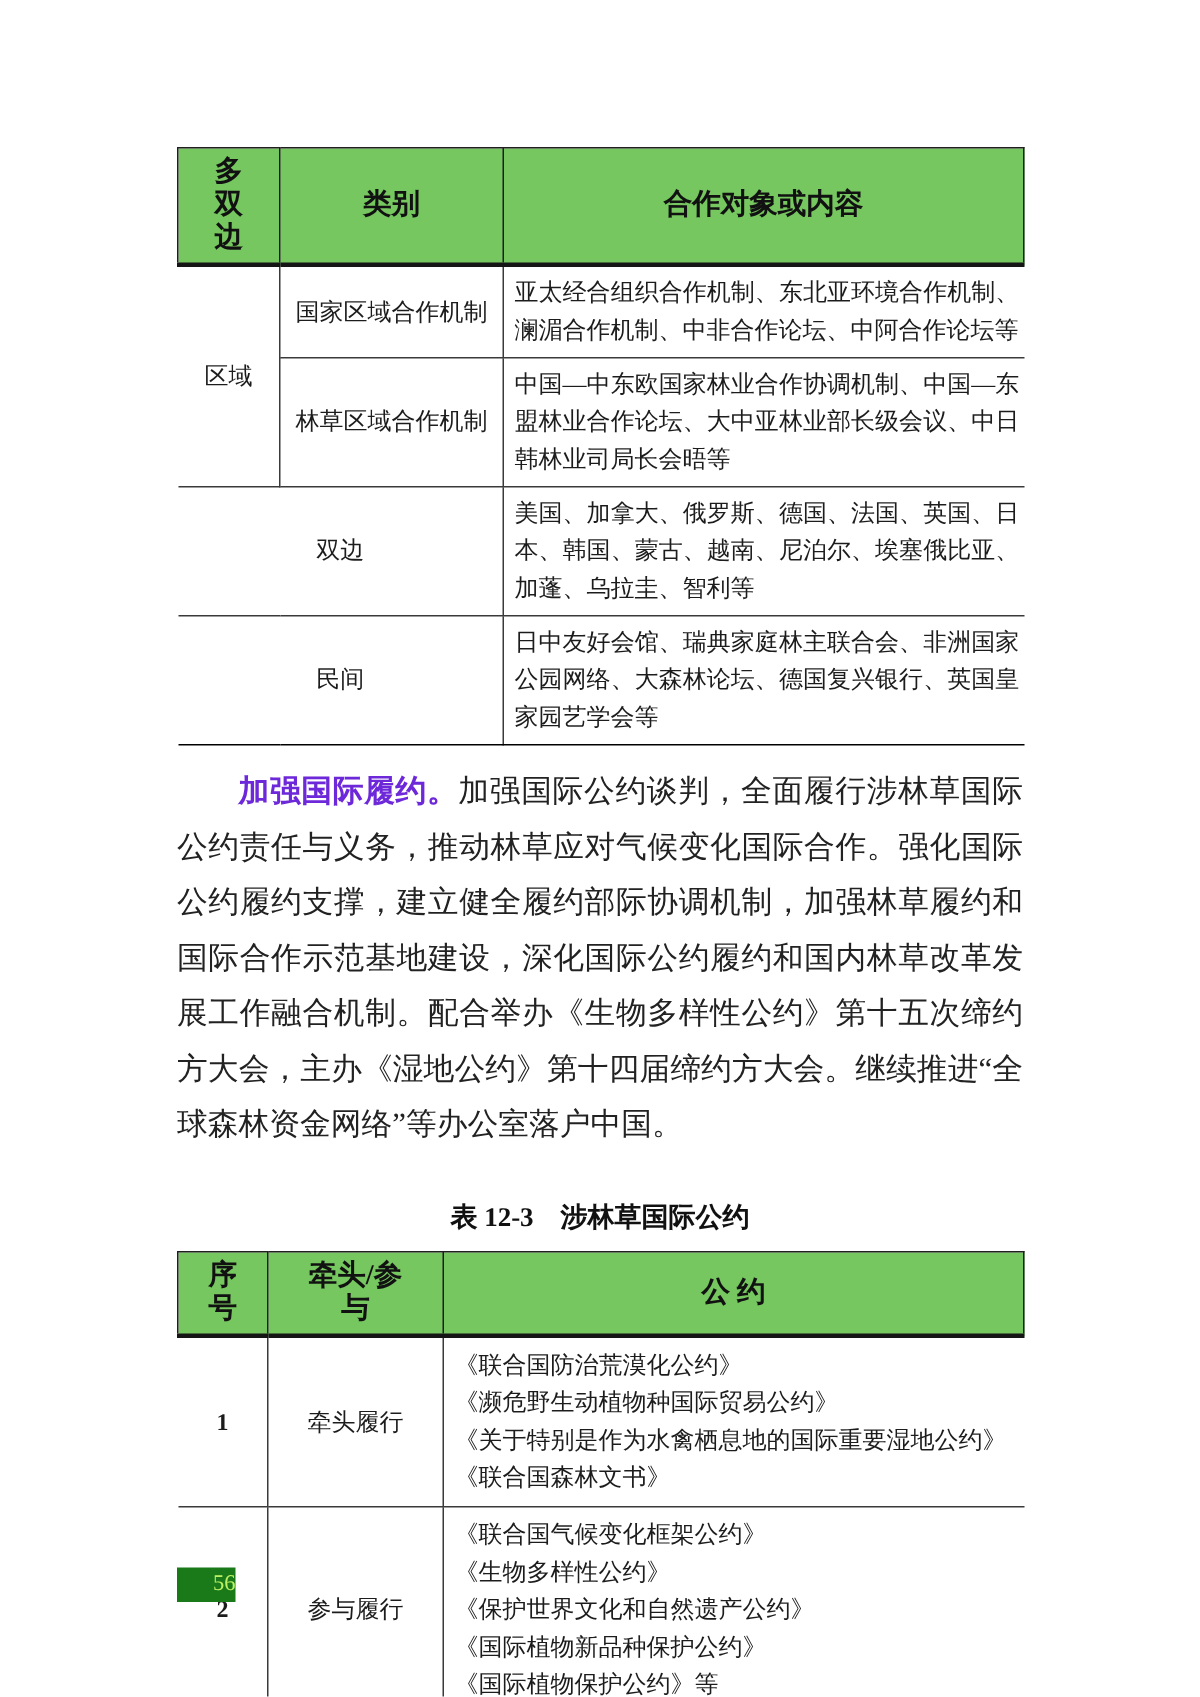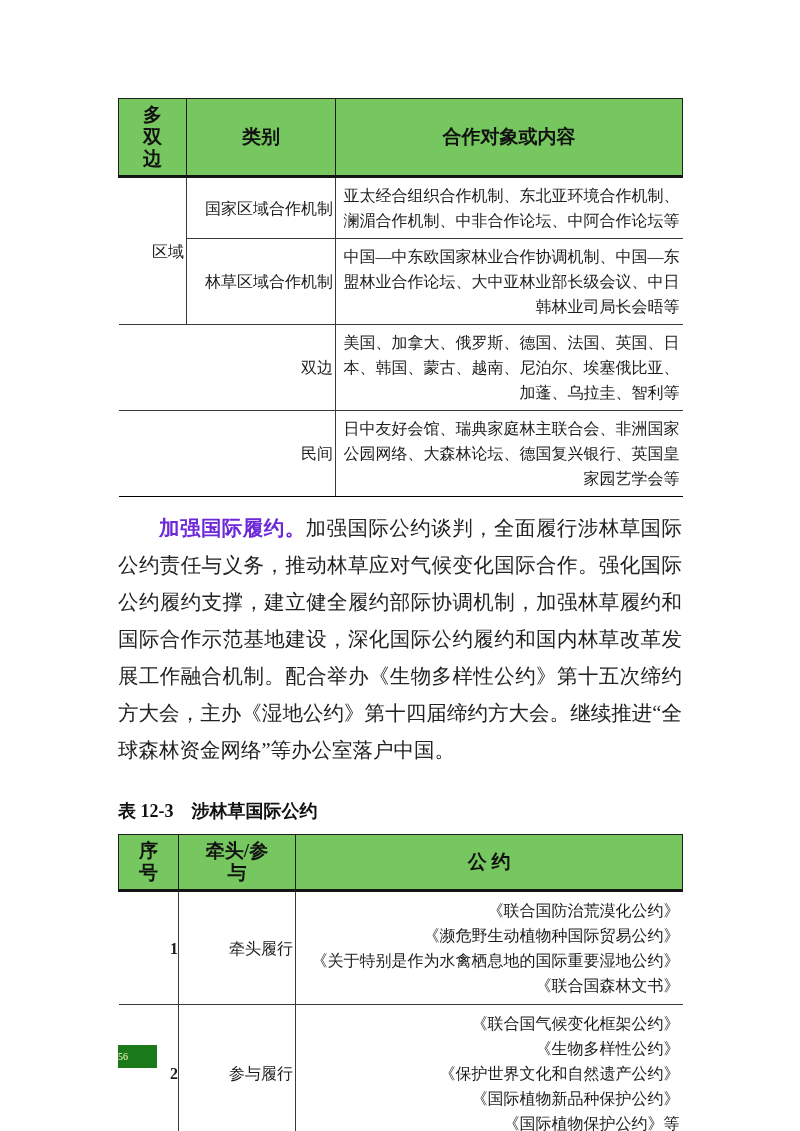--- a/index.html
+++ b/index.html
@@ -38,21 +38,20 @@
     padding: 5px 18px;
     text-align: center;
     line-height: 22px;
   }
   table.doc-table tbody td {
     border-bottom: 1px solid #3a3a3a;
     border-right: 1px solid #3a3a3a;
     font-size: 16px;
     line-height: 25px;
     vertical-align: middle;
-    text-align: right;
   }
   table.doc-table tbody td:last-child { border-right: none; }
   table.doc-table tbody tr:last-child td { border-bottom: 1px solid #000000; }
   td.cell-center { text-align: center; padding: 4px 2px; }
   td.cell-text   { text-align: left; padding: 5px 3px 5px 7px; text-align: justify; }
   td.cell-multiline { white-space: pre-line; text-align: left; padding: 6px 3px 6px 7px; line-height: 26px; }
   td.cell-num { font-weight: bold; text-align: center; }
 
   
   #table-cooperation col.c1 { width: 68px; }
@@ -70,36 +69,36 @@
     text-align: justify;
     text-indent: 2em;
     color: #222;
   }
   .body-paragraph .lead { font-weight: bold; color: #6d28d9; }
 
   
   .table-caption {
     margin-top: 30px;
     margin-bottom: 11px;
-    text-align: left;
+    text-align: center;
     font-size: 18px;
     font-weight: bold;
     color: #111;
   }
 
   
   .page-badge {
     position: absolute;
     left: 118px; top: 1045px;
     width: 39px; height: 23px;
     background: #1a7a1a;
-    color: #fef9c3;
-    font-size: 10px;
+    color: #bef264;
+    font-size: 15px;
     line-height: 23px;
-    text-align: left;
+    text-align: right;
   }
 </style>
 </head>
 <body>
 
 <div class="page">
   <div class="content">
 
     <table class="doc-table" id="table-cooperation">
       <colgroup>

